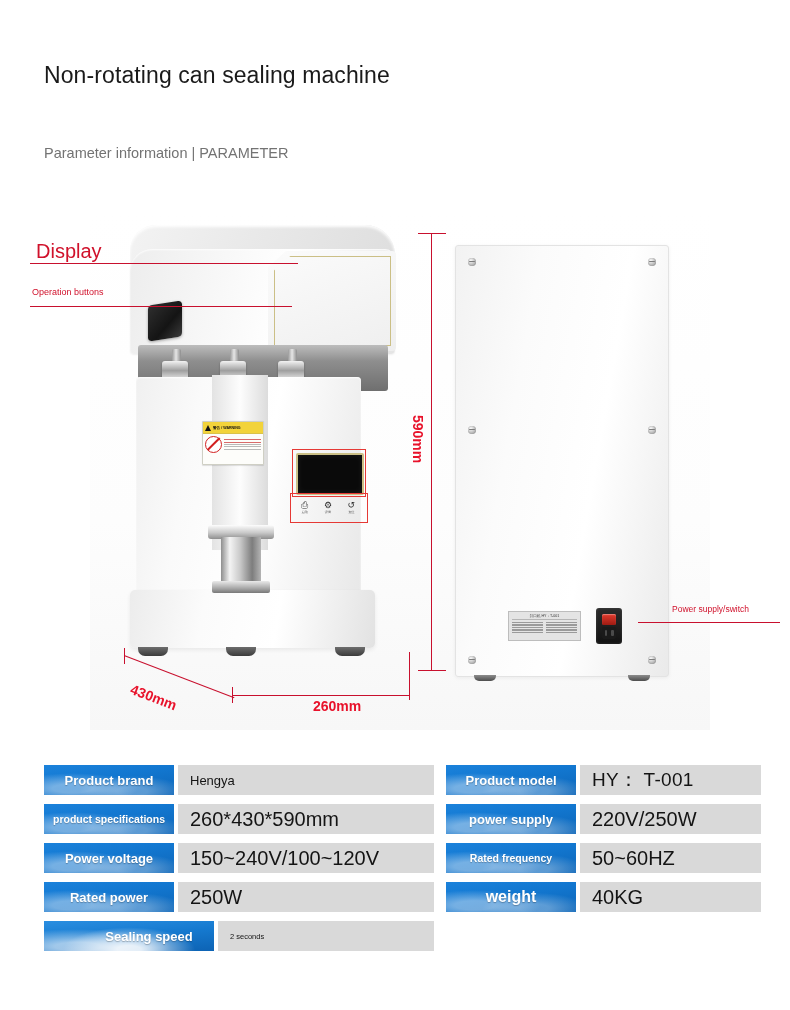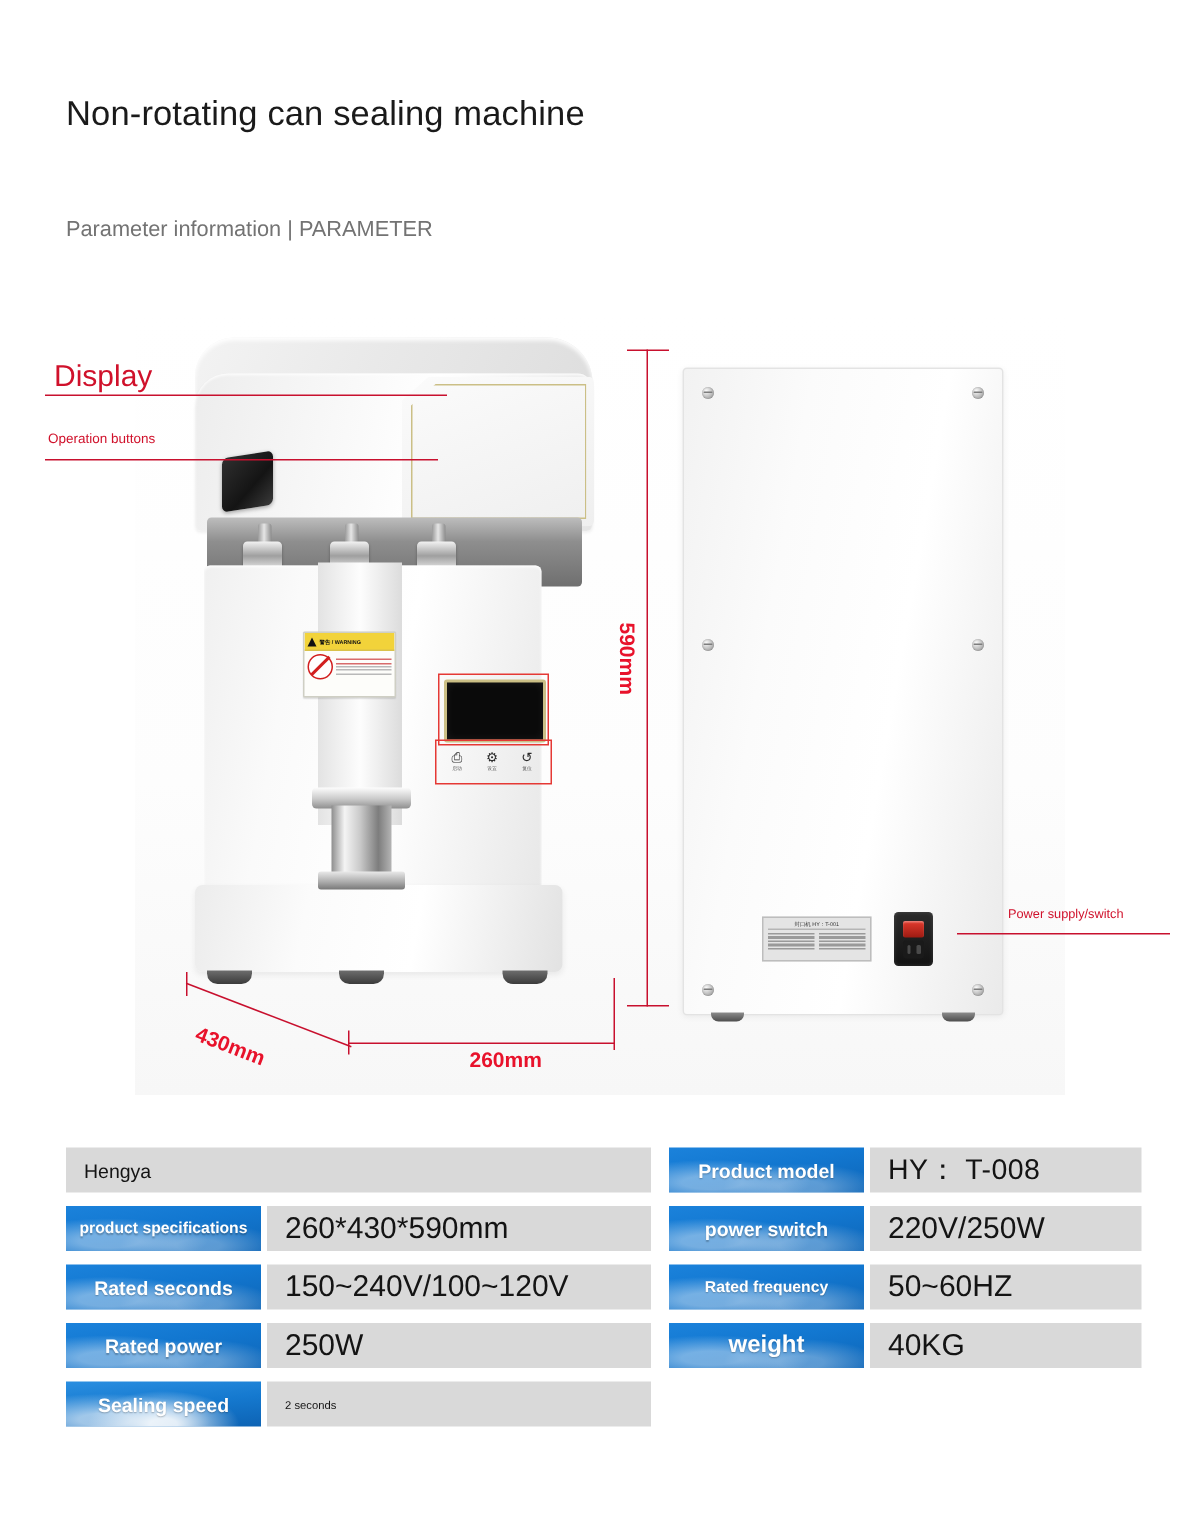--- a/index.html
+++ b/index.html
@@ -253,20 +253,21 @@
     color:#ffffff; font-size:13px; font-weight:bold;
     text-shadow:0 1px 1px rgba(0,0,0,.25);
     overflow:hidden; position:relative;
   }
   .lbl.small{font-size:10.5px;}
   .lbl.sealing{
     background:
       radial-gradient(ellipse at 50% 95%, rgba(255,255,255,.85) 0 10%, rgba(255,255,255,0) 55%),
       radial-gradient(ellipse at 20% 85%, rgba(255,255,255,.6) 0 12%, rgba(255,255,255,0) 48%),
       linear-gradient(175deg,#2a8ee0 0%,#1579cf 50%,#0d63b4 100%);
+    padding-left: 40px;
   }
   .val{
     flex:1; background:#d9d9d9; display:flex; align-items:center;
     padding-left:12px; box-sizing:border-box; color:#141414;
   }
   .val.big{font-size:20px;}
   .val.med{font-size:13px;text-align:center;}
   .val.tiny{font-size:7.5px;}
   .val.model{font-size:19px; letter-spacing:.3px;}
 </style>
@@ -397,38 +398,39 @@
   <div class="dim-text" style="left:313px; top:498px; font-size:14px;">260mm</div>
 
   <div class="dim-line" style="left:124px; top:455px; width:118px; height:1.4px; transform:rotate(21deg); transform-origin:left center;"></div>
   <div class="lead-v" style="left:124px; top:448px; height:16px;"></div>
   <div class="dim-text" style="left:134px; top:481px; font-size:14px; transform:rotate(21deg); transform-origin:left top;">430mm</div>
 </div>
 
 <div class="spec">
 
   <div class="spec-row">
+    <div class="lbl">Product brand</div>
     <div class="val med">Hengya</div>
   </div>
   <div class="spec-row">
     <div class="lbl">Product model</div>
-    <div class="val model">HY： T-008</div>
+    <div class="val model">HY： T-001</div>
   </div>
 
   <div class="spec-row">
     <div class="lbl small">product specifications</div>
     <div class="val big">260*430*590mm</div>
   </div>
   <div class="spec-row">
-    <div class="lbl">power switch</div>
+    <div class="lbl">power supply</div>
     <div class="val big">220V/250W</div>
   </div>
 
   <div class="spec-row">
-    <div class="lbl">Rated seconds</div>
+    <div class="lbl">Power voltage</div>
     <div class="val big">150~240V/100~120V</div>
   </div>
   <div class="spec-row">
     <div class="lbl small">Rated frequency</div>
     <div class="val big">50~60HZ</div>
   </div>
 
   <div class="spec-row">
     <div class="lbl">Rated power</div>
     <div class="val big">250W</div>

